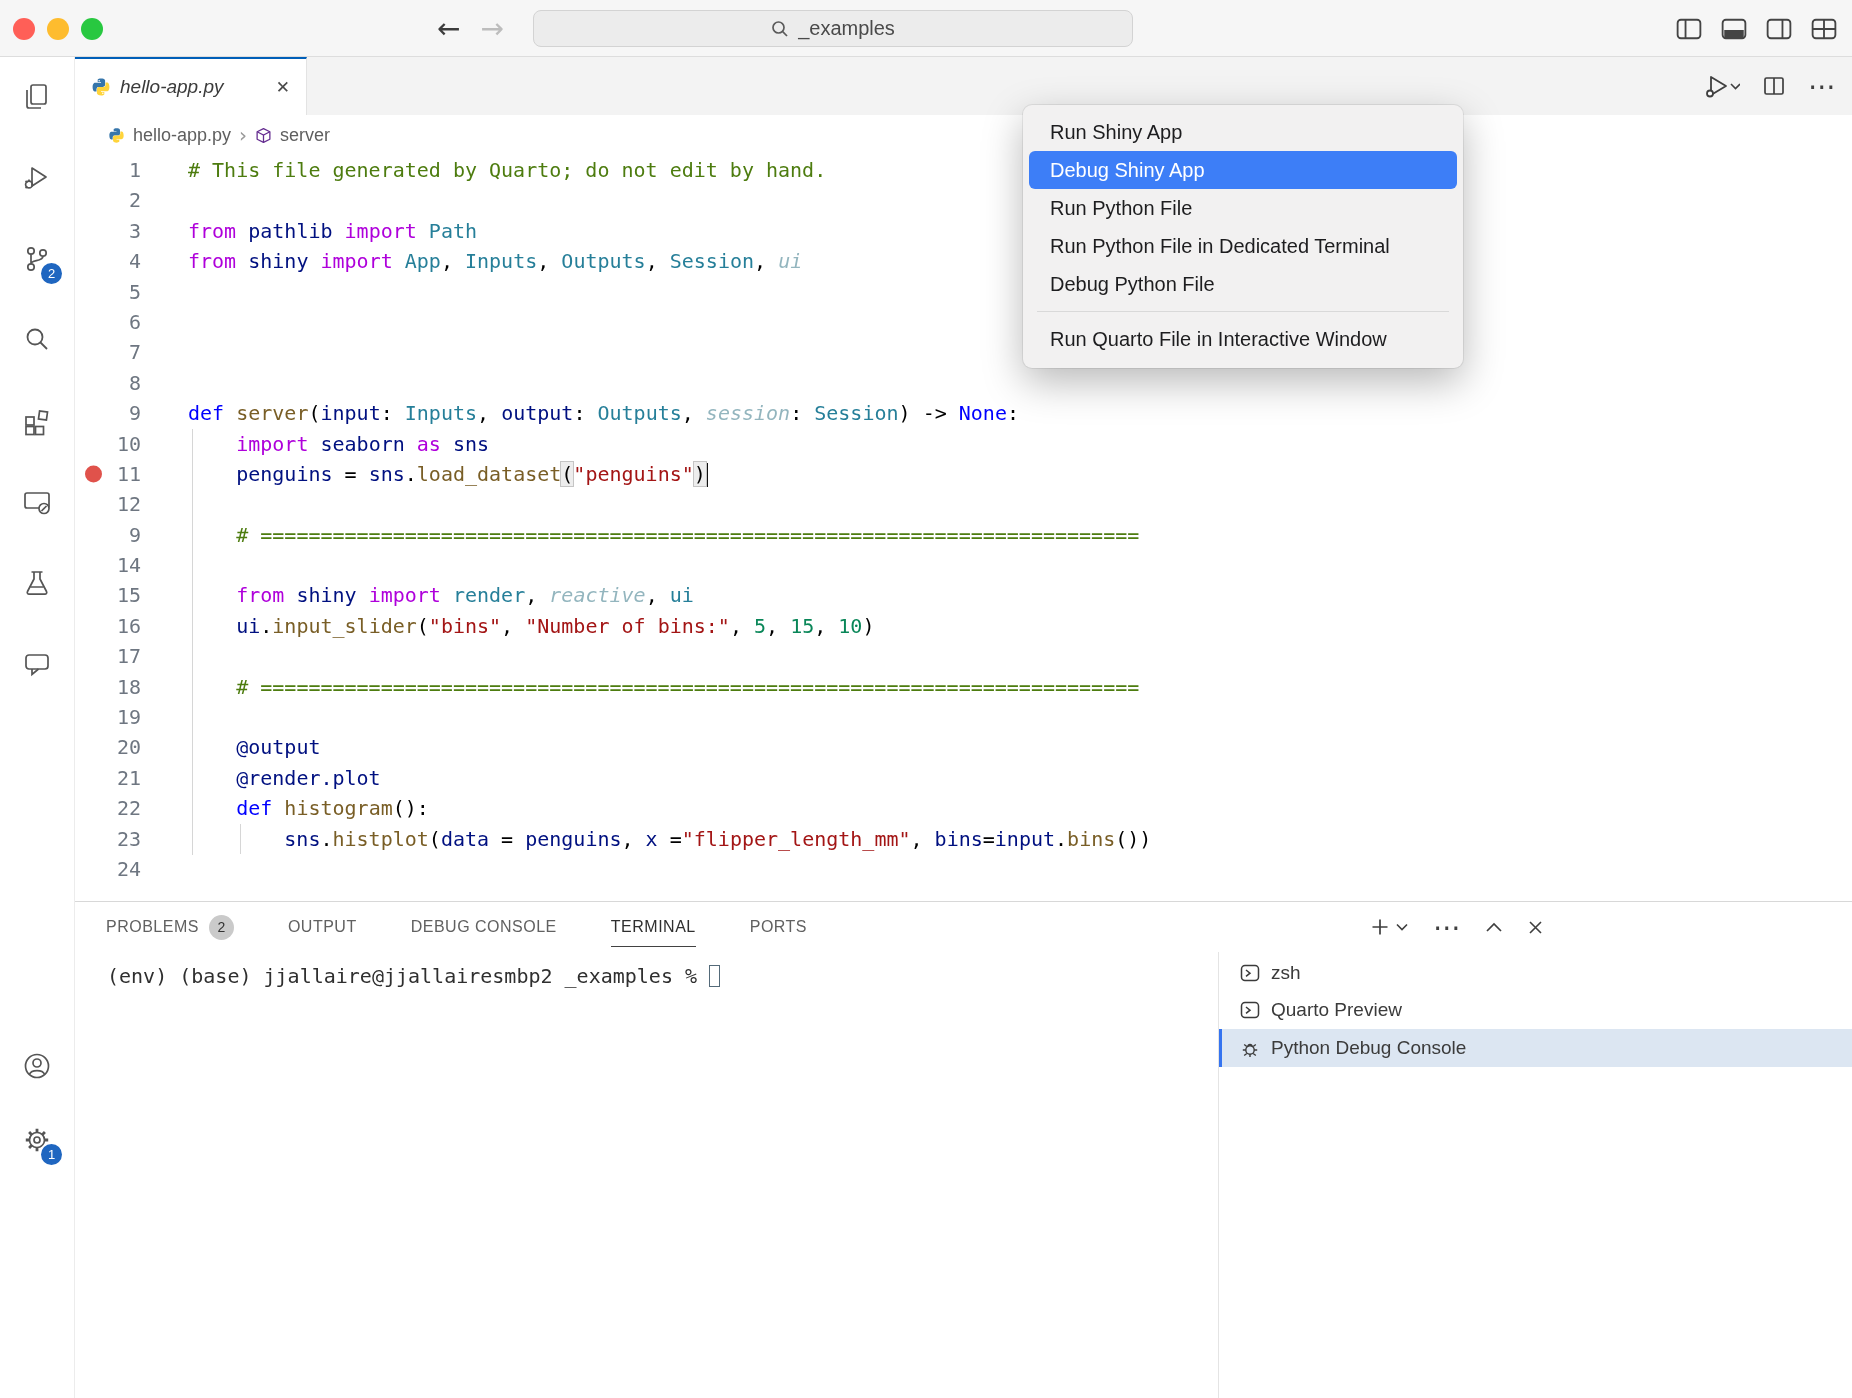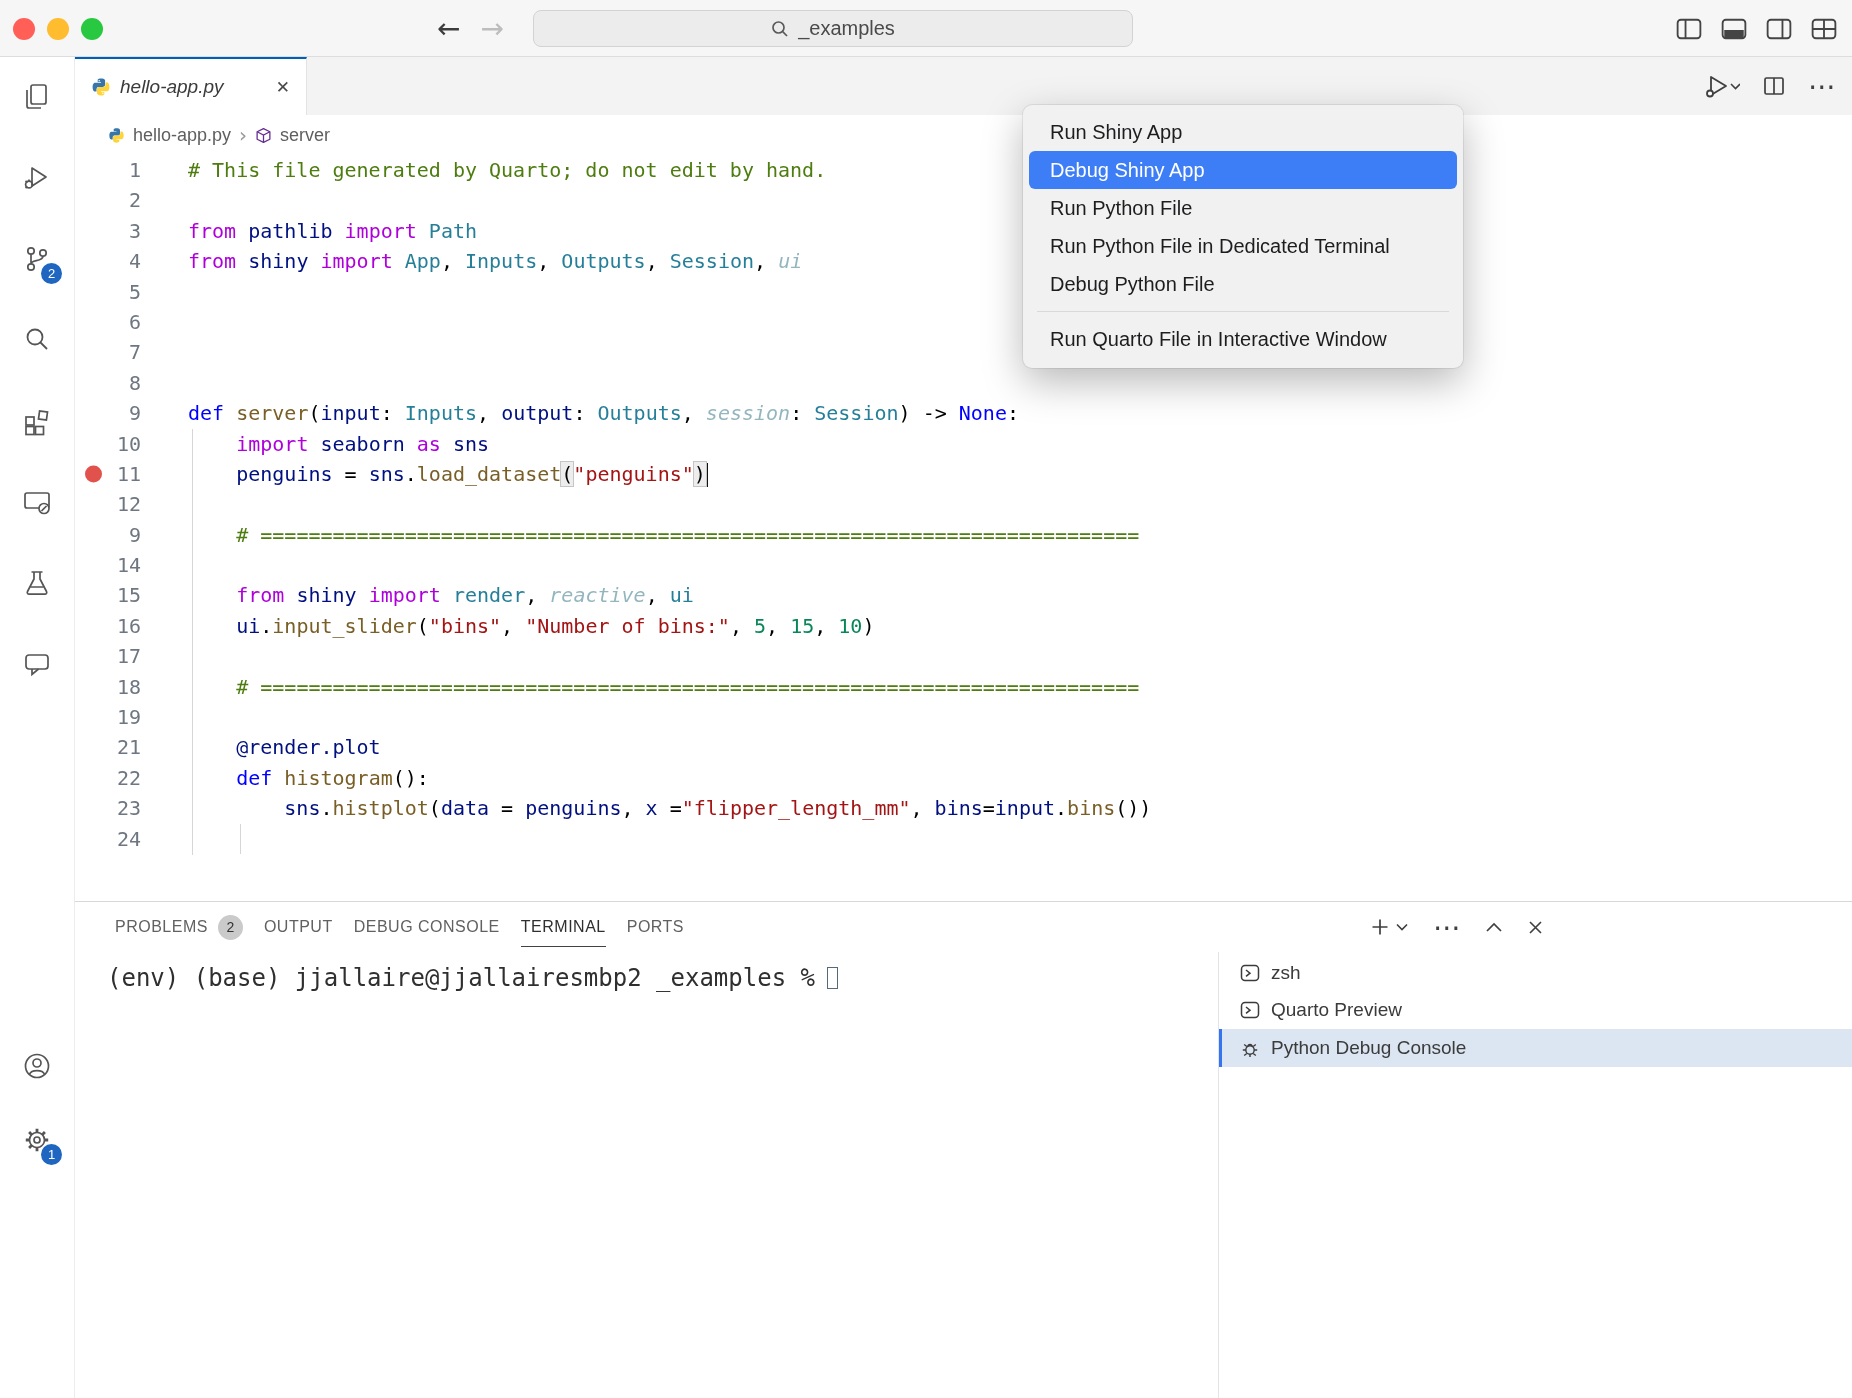--- a/index.html
+++ b/index.html
@@ -53,28 +53,28 @@
   .indent-guide { position:absolute; width:0; border-left:1px solid #d6d6d6; }
 
   
   .menu { position:absolute; left:1023px; top:105px; width:440px; background:#f2f1f1; border-radius:9px; box-shadow:0 14px 40px rgba(0,0,0,.28), 0 0 0 1px rgba(0,0,0,.07); padding:8px 0 10px; z-index:20; font-size:20px; color:#1d1d1f; }
   .menu-item { height:38px; line-height:38px; padding:0 21px; margin:0 6px; border-radius:6px; white-space:nowrap; cursor:pointer; }
   .menu-item.selected { background:#3d7ef7; color:#ffffff; }
   .menu-divider { height:1px; background:#d9d9d9; margin:8px 14px; }
 
   
   .panel { position:absolute; left:75px; top:901px; right:0; bottom:0; background:#fff; border-top:1px solid #d8d8d8; z-index:3; }
-  .panel-tabs { position:absolute; left:40px; top:0; height:50px; display:flex; gap:21px; align-items:flex-start; font-size:16px; letter-spacing:.5px; color:#616161; }
+  .panel-tabs { position:absolute; left:31px; top:0; height:50px; display:flex; gap:54px; align-items:flex-start; font-size:16px; letter-spacing:.5px; color:#616161; }
   .ptab { display:flex; gap:10px; align-items:center; height:100%; position:relative; cursor:pointer; }
   .ptab.active { color:#2f2f2f; }
   .ptab.active::after { content:''; position:absolute; left:0; right:0; bottom:5px; height:1.5px; background:#424242; }
   .ptab-badge { background:#cacaca; color:#333; border-radius:50%; width:25px; height:25px; line-height:25px; text-align:center; font-size:14px; letter-spacing:0; }
   .panel-actions { position:absolute; top:0; right:308px; height:50px; display:flex; gap:24px; align-items:center; }
   .pa { cursor:pointer; display:flex; align-items:center; gap:5px; }
-  .terminal-body { position:absolute; left:32px; top:62px; font-family:"DejaVu Sans Mono", monospace; font-size:24px; color:#2f2f2f; display:flex; align-items:center; white-space:pre; }
+  .terminal-body { position:absolute; left:32px; top:62px; font-family:"DejaVu Sans Mono", monospace; font-size:20px; color:#2f2f2f; display:flex; align-items:center; white-space:pre; }
   .term-cursor { display:inline-block; width:11px; height:22px; border:1.5px solid #546a79; margin-left:12px; }
   .terminal-sidebar { position:absolute; left:1143px; top:50px; right:0; bottom:0; border-left:1px solid #e4e4e4; padding-top:2px; }
   .tl-item { height:37.5px; display:flex; align-items:center; gap:11px; padding-left:21px; font-size:19px; color:#3b3b3b; cursor:pointer; }
   .tl-item.sel { background:#dce6f2; box-shadow:inset 3px 0 0 #3574f0; }
   .tl-ico { display:flex; align-items:center; }
 </style>
 </head>
 <body>
 
 <div class="window">
@@ -363,20 +363,26 @@
             <div class="code-text"><span class="tk-p">    </span><span class="tk-c"># =========================================================================</span></div>
           </div>
           <div class="code-row">
             <div class="gutter">
               <span class="ln">19</span>
             </div>
             <div class="code-text"></div>
           </div>
           <div class="code-row">
             <div class="gutter">
+              <span class="ln">20</span>
+            </div>
+            <div class="code-text"><span class="tk-p">    </span><span class="tk-dec">@output</span></div>
+          </div>
+          <div class="code-row">
+            <div class="gutter">
               <span class="ln">21</span>
             </div>
             <div class="code-text"><span class="tk-p">    </span><span class="tk-dec">@render.plot</span></div>
           </div>
           <div class="code-row">
             <div class="gutter">
               <span class="ln">22</span>
             </div>
             <div class="code-text"><span class="tk-p">    </span><span class="tk-kb">def </span><span class="tk-fn">histogram</span><span class="tk-p">():</span></div>
           </div>

